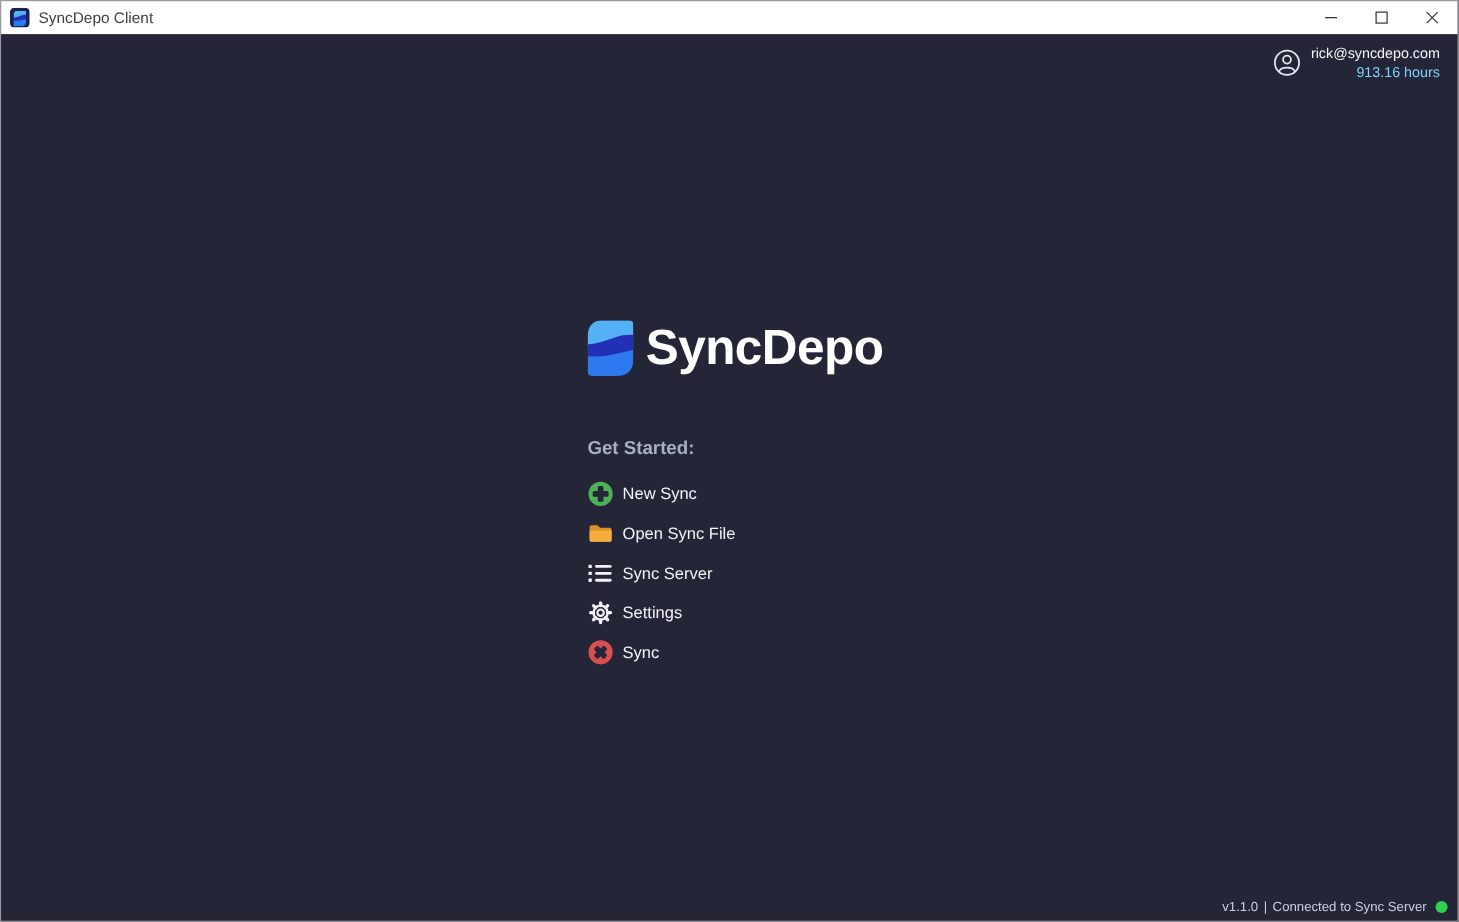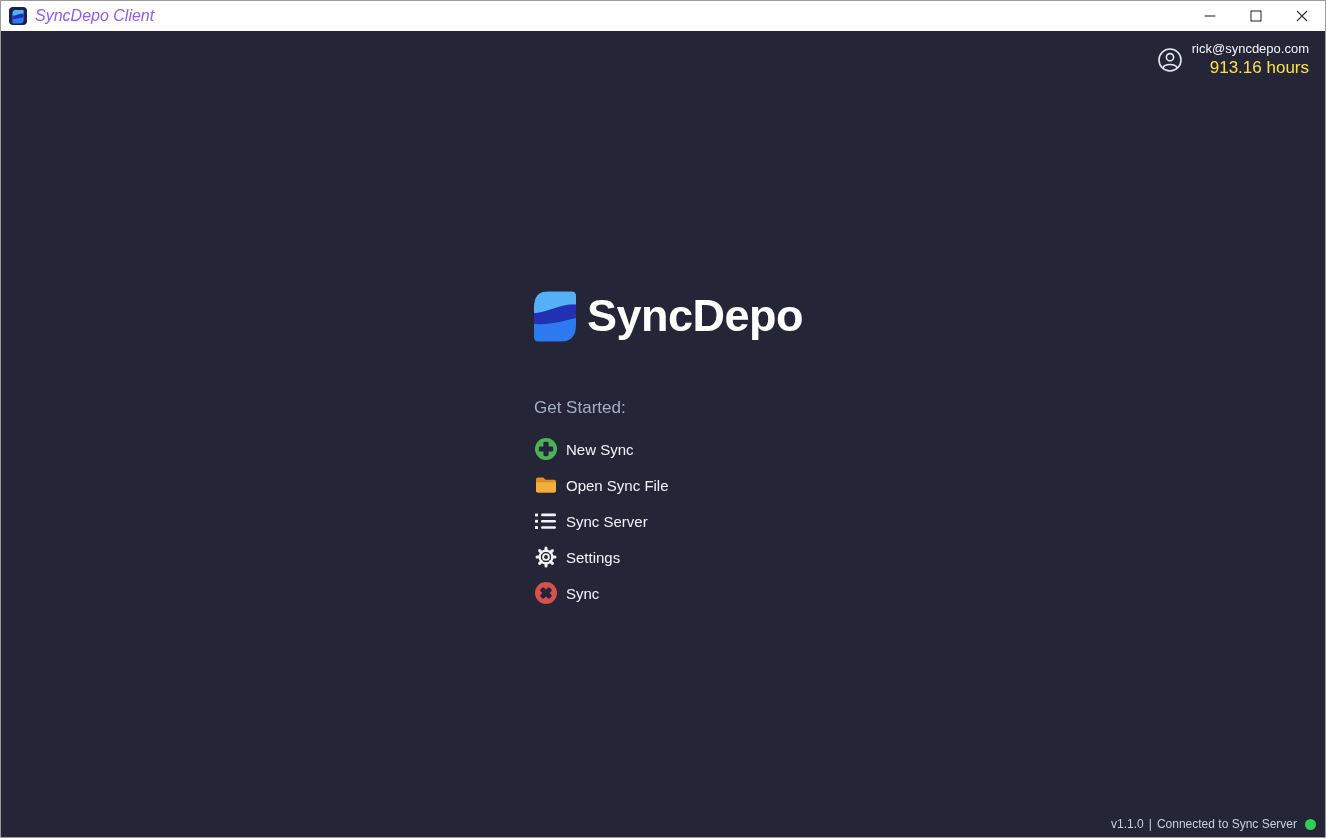--- a/index.html
+++ b/index.html
@@ -11,38 +11,38 @@
     background:#242638;
     border:1px solid #9b9b9b;
   }
 
   
   .titlebar {
     height:30px; background:#ffffff; display:flex; align-items:center;
     position:relative;
   }
   .app-icon { width:18px; height:18px; margin-left:8px; display:flex; align-items:center; justify-content:center; }
-  .window-title { font-size:16px; color:#8b5cf6; margin-left:8px;font-style:italic; }
+  .window-title { font-size:14px; color:#404040; margin-left:8px; }
   .win-controls { position:absolute; right:0; top:0; height:30px; display:flex; }
   .win-btn { width:46px; height:30px; display:flex; align-items:center; justify-content:center; background:transparent; border:none; cursor:pointer; }
 
   
   .account {
     position:absolute; top:40px; right:16px;
     display:flex; align-items:center; gap:9px;
   }
   .account-text { text-align:right; display:flex; flex-direction:column; gap:2px;align-items:flex-end; }
   .account-email { font-size:13px; color:#f3f5f8; }
-  .account-hours { font-size:17px; color:#fde047; }
+  .account-hours { font-size:13px; color:#7dd3fc; }
 
   
   .center-col { position:absolute; left:533px; top:288px; width:420px; }
   .logo-row { display:flex; align-items:flex-end; gap:11px; height:53px; }
   .logo-text { font-size:45px; font-weight:800; color:#ffffff; letter-spacing:-0.5px; line-height:1; padding-bottom:4px; }
-  .heading { margin-top:56px; font-size:17px; font-weight:400; color:#a7b0c2; }
+  .heading { margin-top:56px; font-size:17px; font-weight:700; color:#a7b0c2; }
   .menu { margin-top:19px; display:flex; flex-direction:column; gap:12px;justify-content:flex-end; }
   .menu-item { display:flex; align-items:center; gap:8px; height:24px; cursor:pointer; width:max-content; }
   .menu-item .mi-icon { width:24px; height:24px; display:flex; align-items:center; justify-content:center; }
   .menu-label { font-size:15px; color:#f2f4f8; }
 
   
   .statusbar {
     position:absolute; right:9px; bottom:6px;
     display:flex; align-items:center; gap:5px;
     font-size:12px; color:#c9d0dd;

